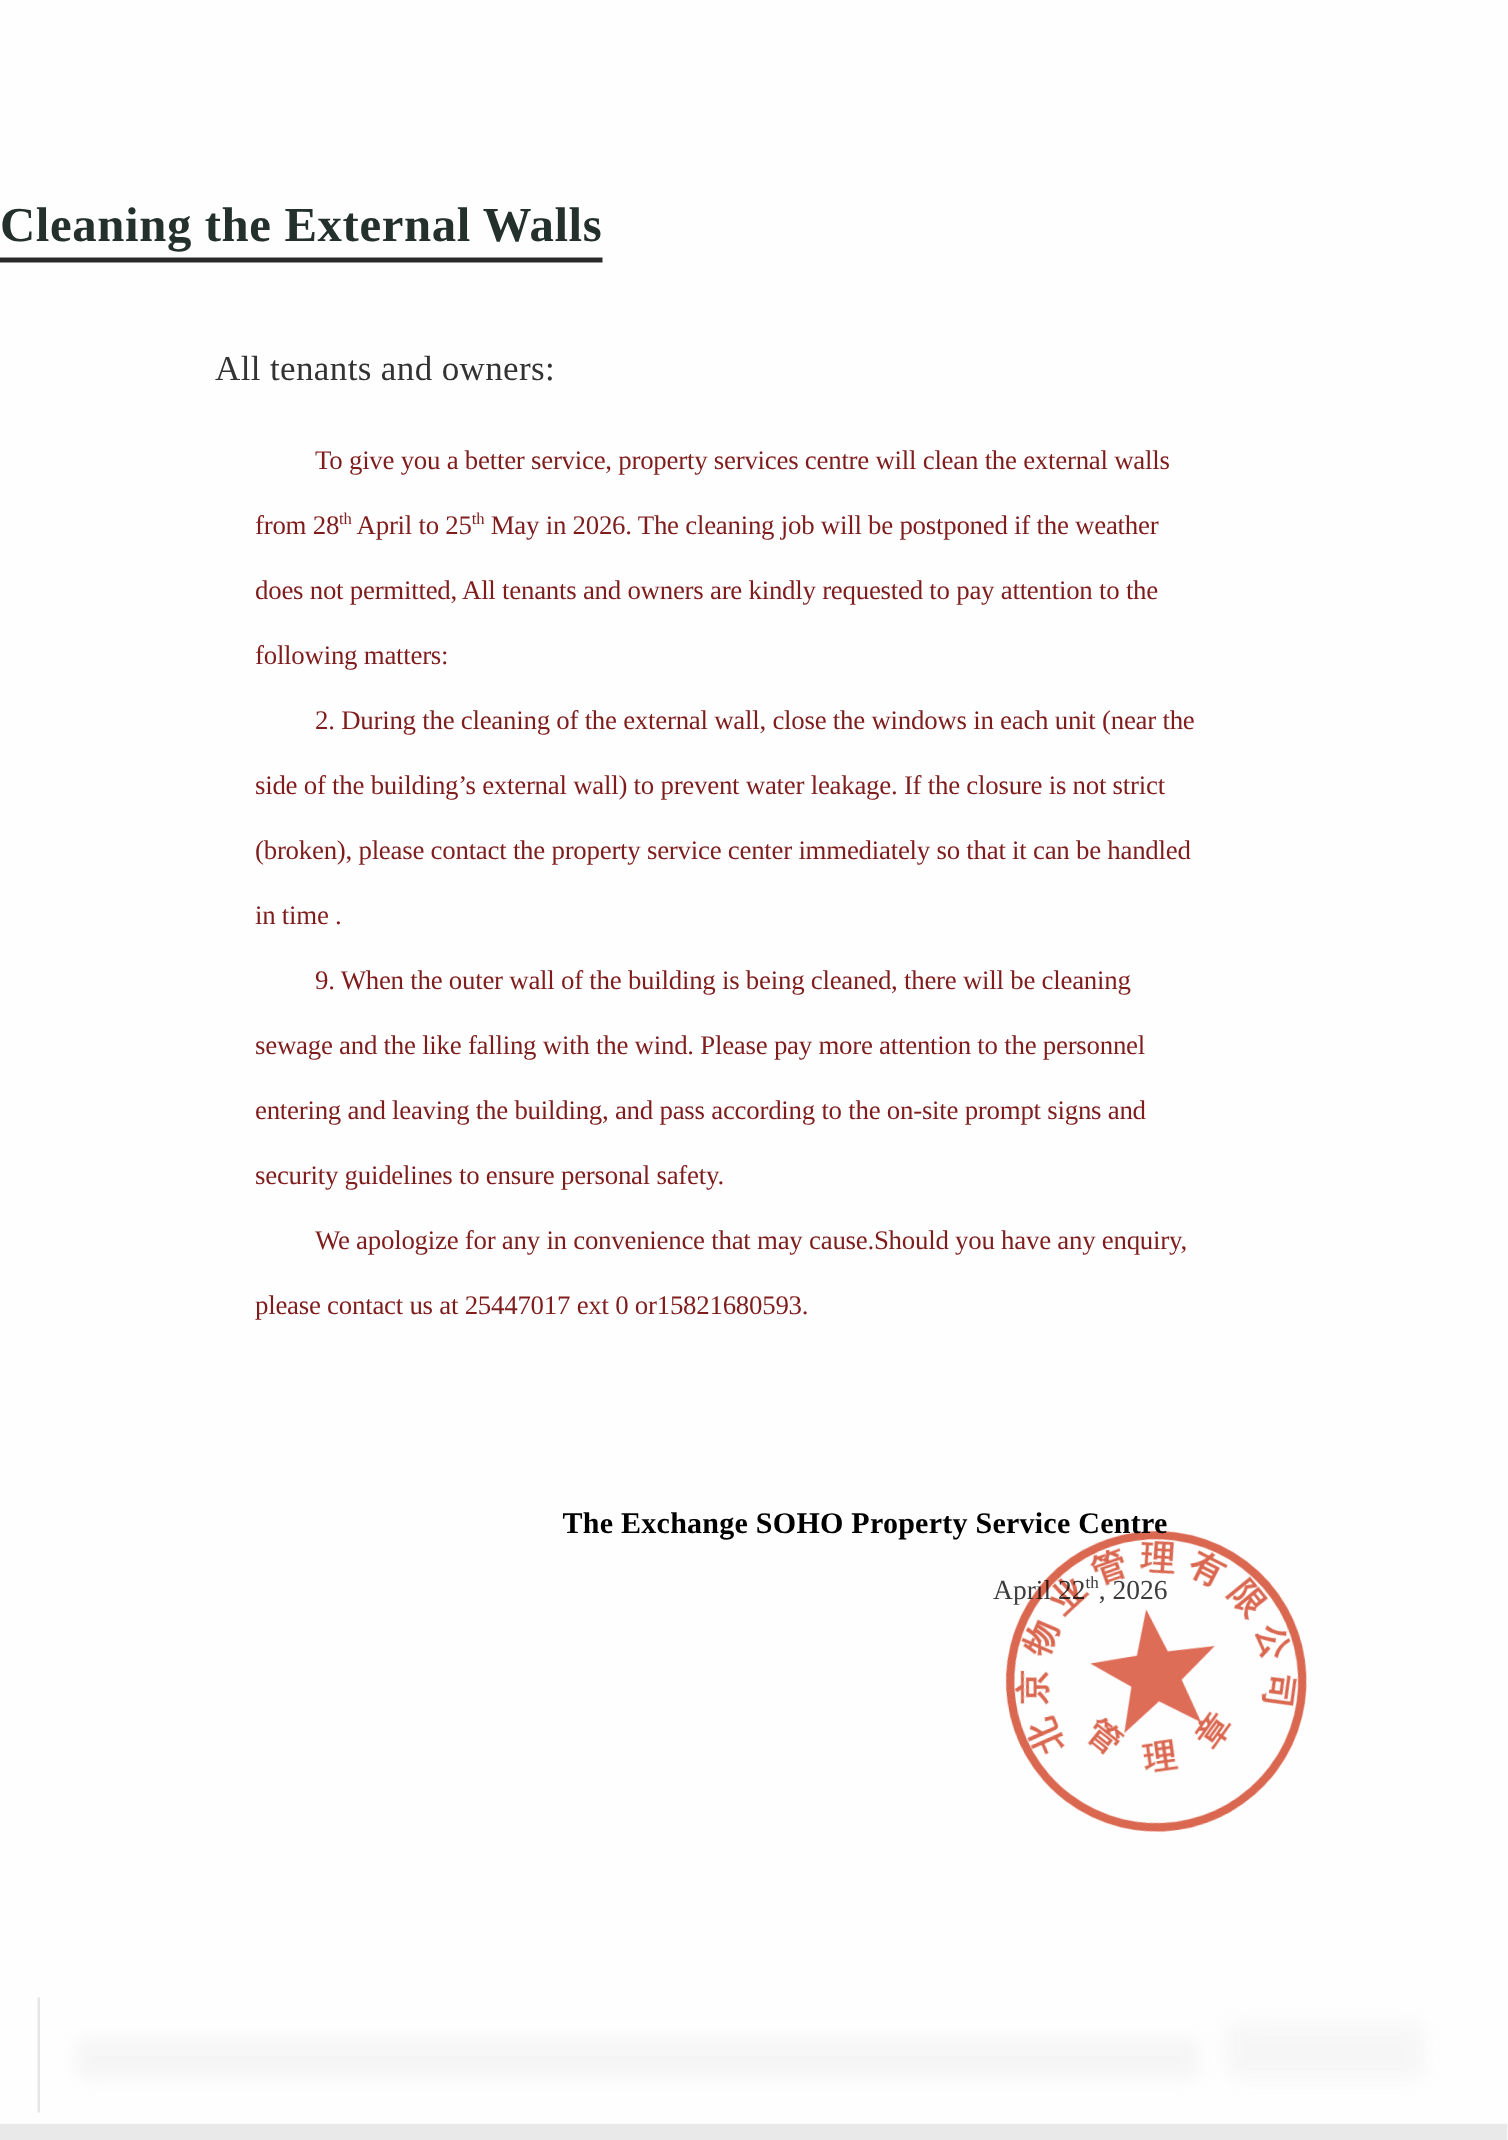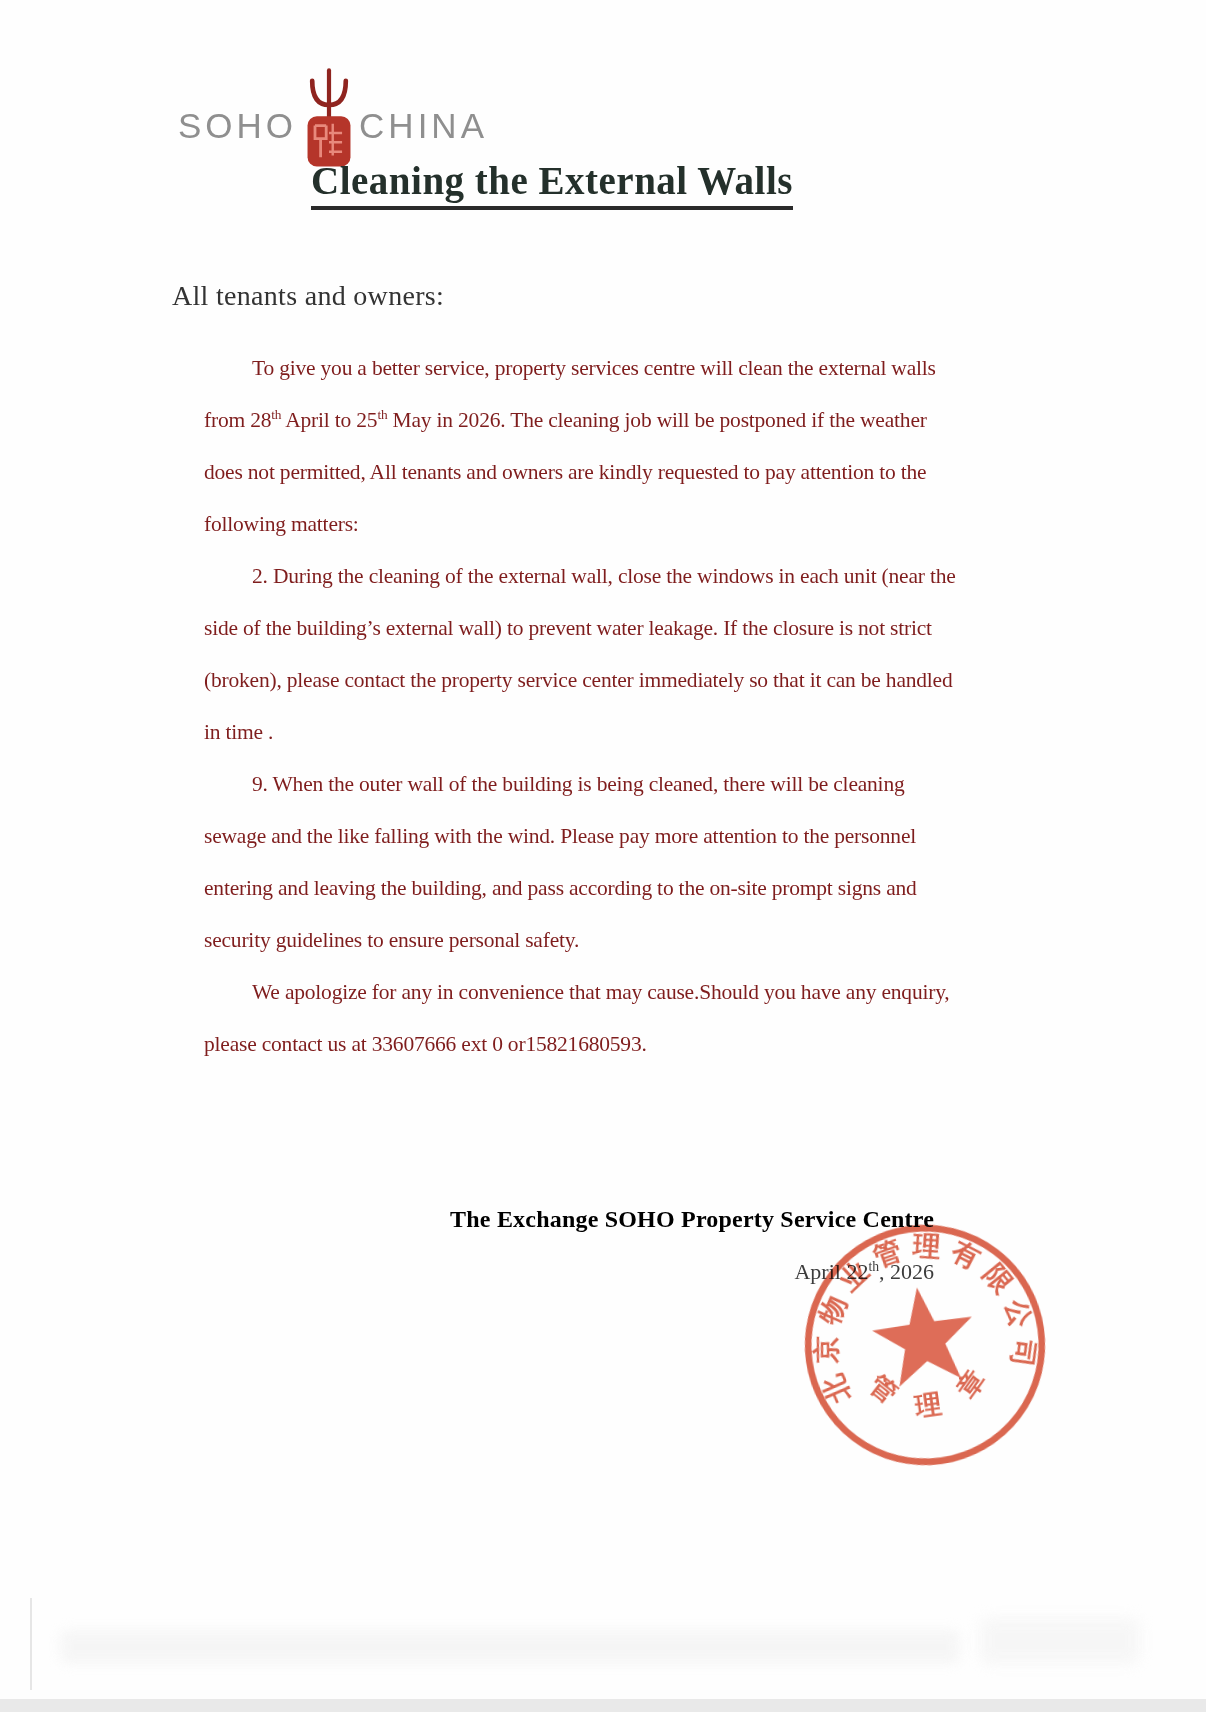--- a/index.html
+++ b/index.html
@@ -21,21 +21,21 @@
   .logo-word {
     font-family: "Liberation Sans", "DejaVu Sans", sans-serif;
     font-size: 35px; letter-spacing: 4px; color: #8f8f8f;
     font-weight: 400; transform: scaleY(1.02);
   }
   .logo-seal-svg { width: 56px; height: 112px; margin: -14px 2px 0 4px; }
 
   
   .title {
     position: absolute; top: 158px; left: 0; width: 1104px;
-    text-align: center; margin: 0;
+    text-align: left; margin: 0;
     font-size: 39px; font-weight: bold; color: #24302b;
     letter-spacing: 0.5px;
   }
   .title span {
     display: inline-block;
     border-bottom: 4px solid #2a2a2a;
     padding-bottom: 3px;
   }
 
   
@@ -93,46 +93,32 @@
   .scan-bottom-band {
     position: absolute; left: 0; bottom: 0; width: 100%; height: 13px;
     background: #e9e9e9;
   }
 </style>
 </head>
 <body>
 
 <div class="page">
 
-  <header class="logo">
-    <span class="logo-word">SOHO</span>
-    <svg class="logo-seal-svg" viewBox="0 0 60 110" aria-hidden="true">
-
-      <path d="M12,14 C12,33 19,40 30,40 C41,40 48,33 48,14" fill="none" stroke="#8f241f" stroke-width="5" stroke-linecap="round"></path>
-      <line x1="30" y1="3" x2="30" y2="56" stroke="#8f241f" stroke-width="4.5" stroke-linecap="round"></line>
-
-      <rect x="7" y="52" width="46" height="54" rx="10" fill="#b5352a"></rect>
-
-      <path d="M15,62 h12 M15,62 v14 h12 v-14 M21,76 v20" stroke="#e8897c" stroke-width="3" fill="none"></path>
-      <path d="M34,60 v34 M30,70 h14 M30,80 h14 M30,90 h14" stroke="#e8897c" stroke-width="2.6" fill="none"></path>
-    </svg>
-    <span class="logo-word">CHINA</span>
-  </header>
 
   <h1 class="title">
     <span>Cleaning the External Walls</span>
   </h1>
 
   <h2 class="salutation">All tenants and owners:</h2>
 
   <div class="body-text">
     <p>To give you a better service, property services centre will clean the external walls from 28<sup>th</sup> April to 25<sup>th</sup> May in 2026. The cleaning job will be postponed if the weather does not permitted, All tenants and owners are kindly requested to pay attention to the following matters:</p>
     <p>2. During the cleaning of the external wall, close the windows in each unit (near the side of the building’s external wall) to prevent water leakage. If the closure is not strict (broken), please contact the property service center immediately so that it can be handled in time .</p>
     <p>9. When the outer wall of the building is being cleaned, there will be cleaning sewage and the like falling with the wind. Please pay more attention to the personnel entering and leaving the building, and pass according to the on-site prompt signs and security guidelines to ensure personal safety.</p>
-    <p>We apologize for any in convenience that may cause.Should you have any enquiry, please contact us at 33607666 ext 0 or15821680593.</p>
+    <p>We apologize for any in convenience that may cause.Should you have any enquiry, please contact us at 25447017 ext 0 or15821680593.</p>
   </div>
 
   <div class="signature-block">
     <div class="signature">The Exchange SOHO Property Service Centre</div>
     <div class="date">April 22<sup>th</sup>, 2026</div>
   </div>
 
   <div class="stamp">
     <svg viewBox="0 0 250 250" width="254" height="254" aria-hidden="true">
       <defs>

